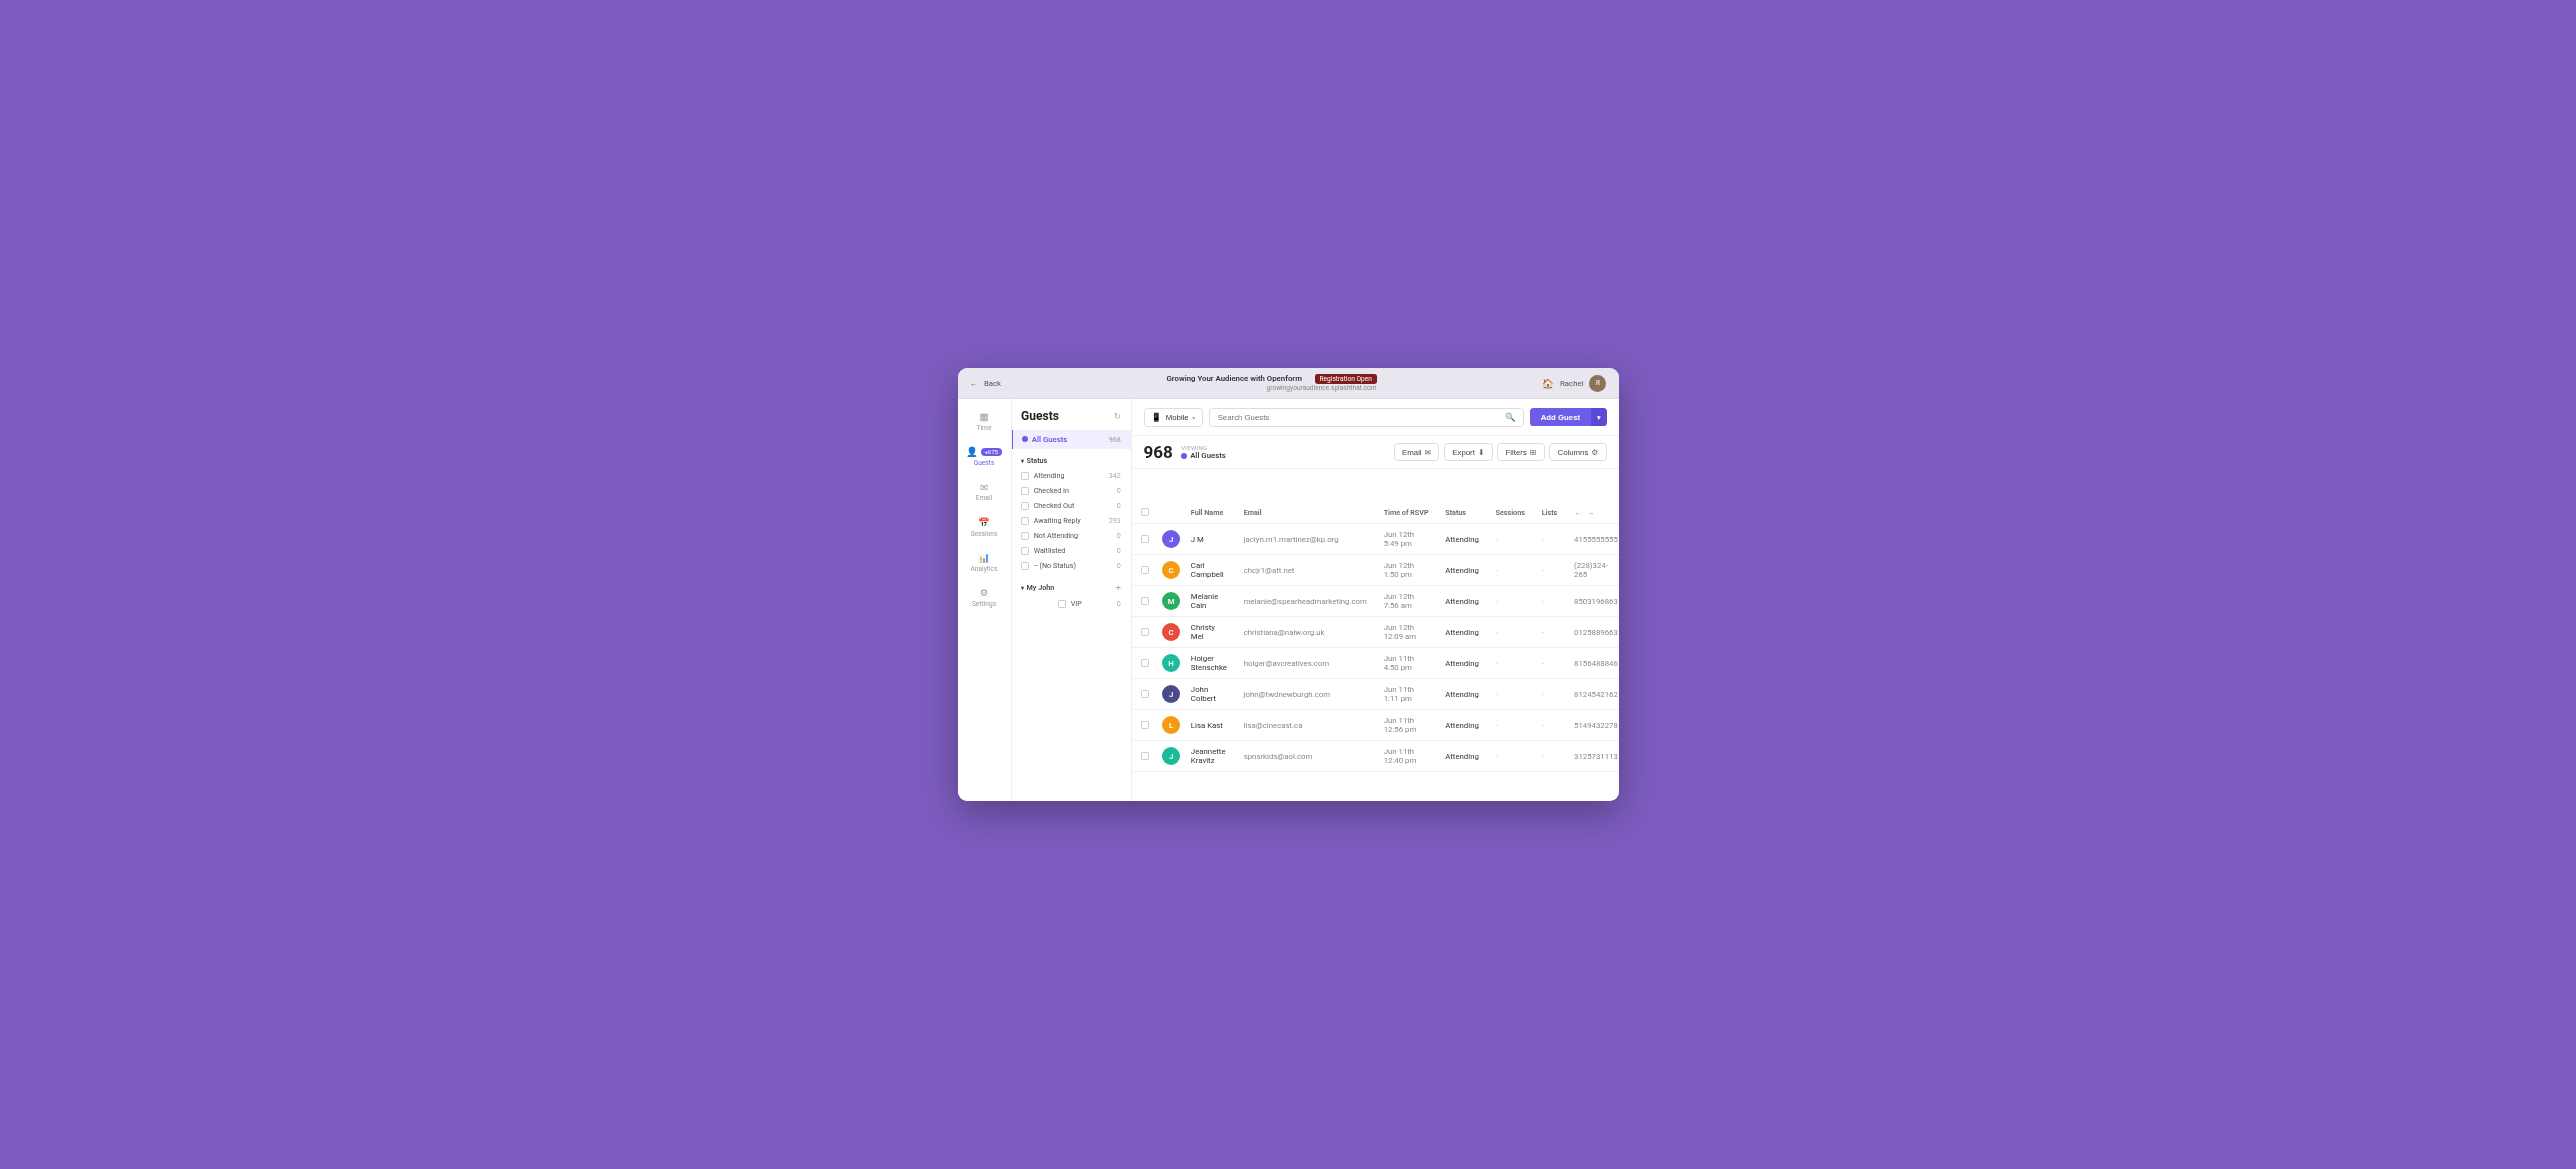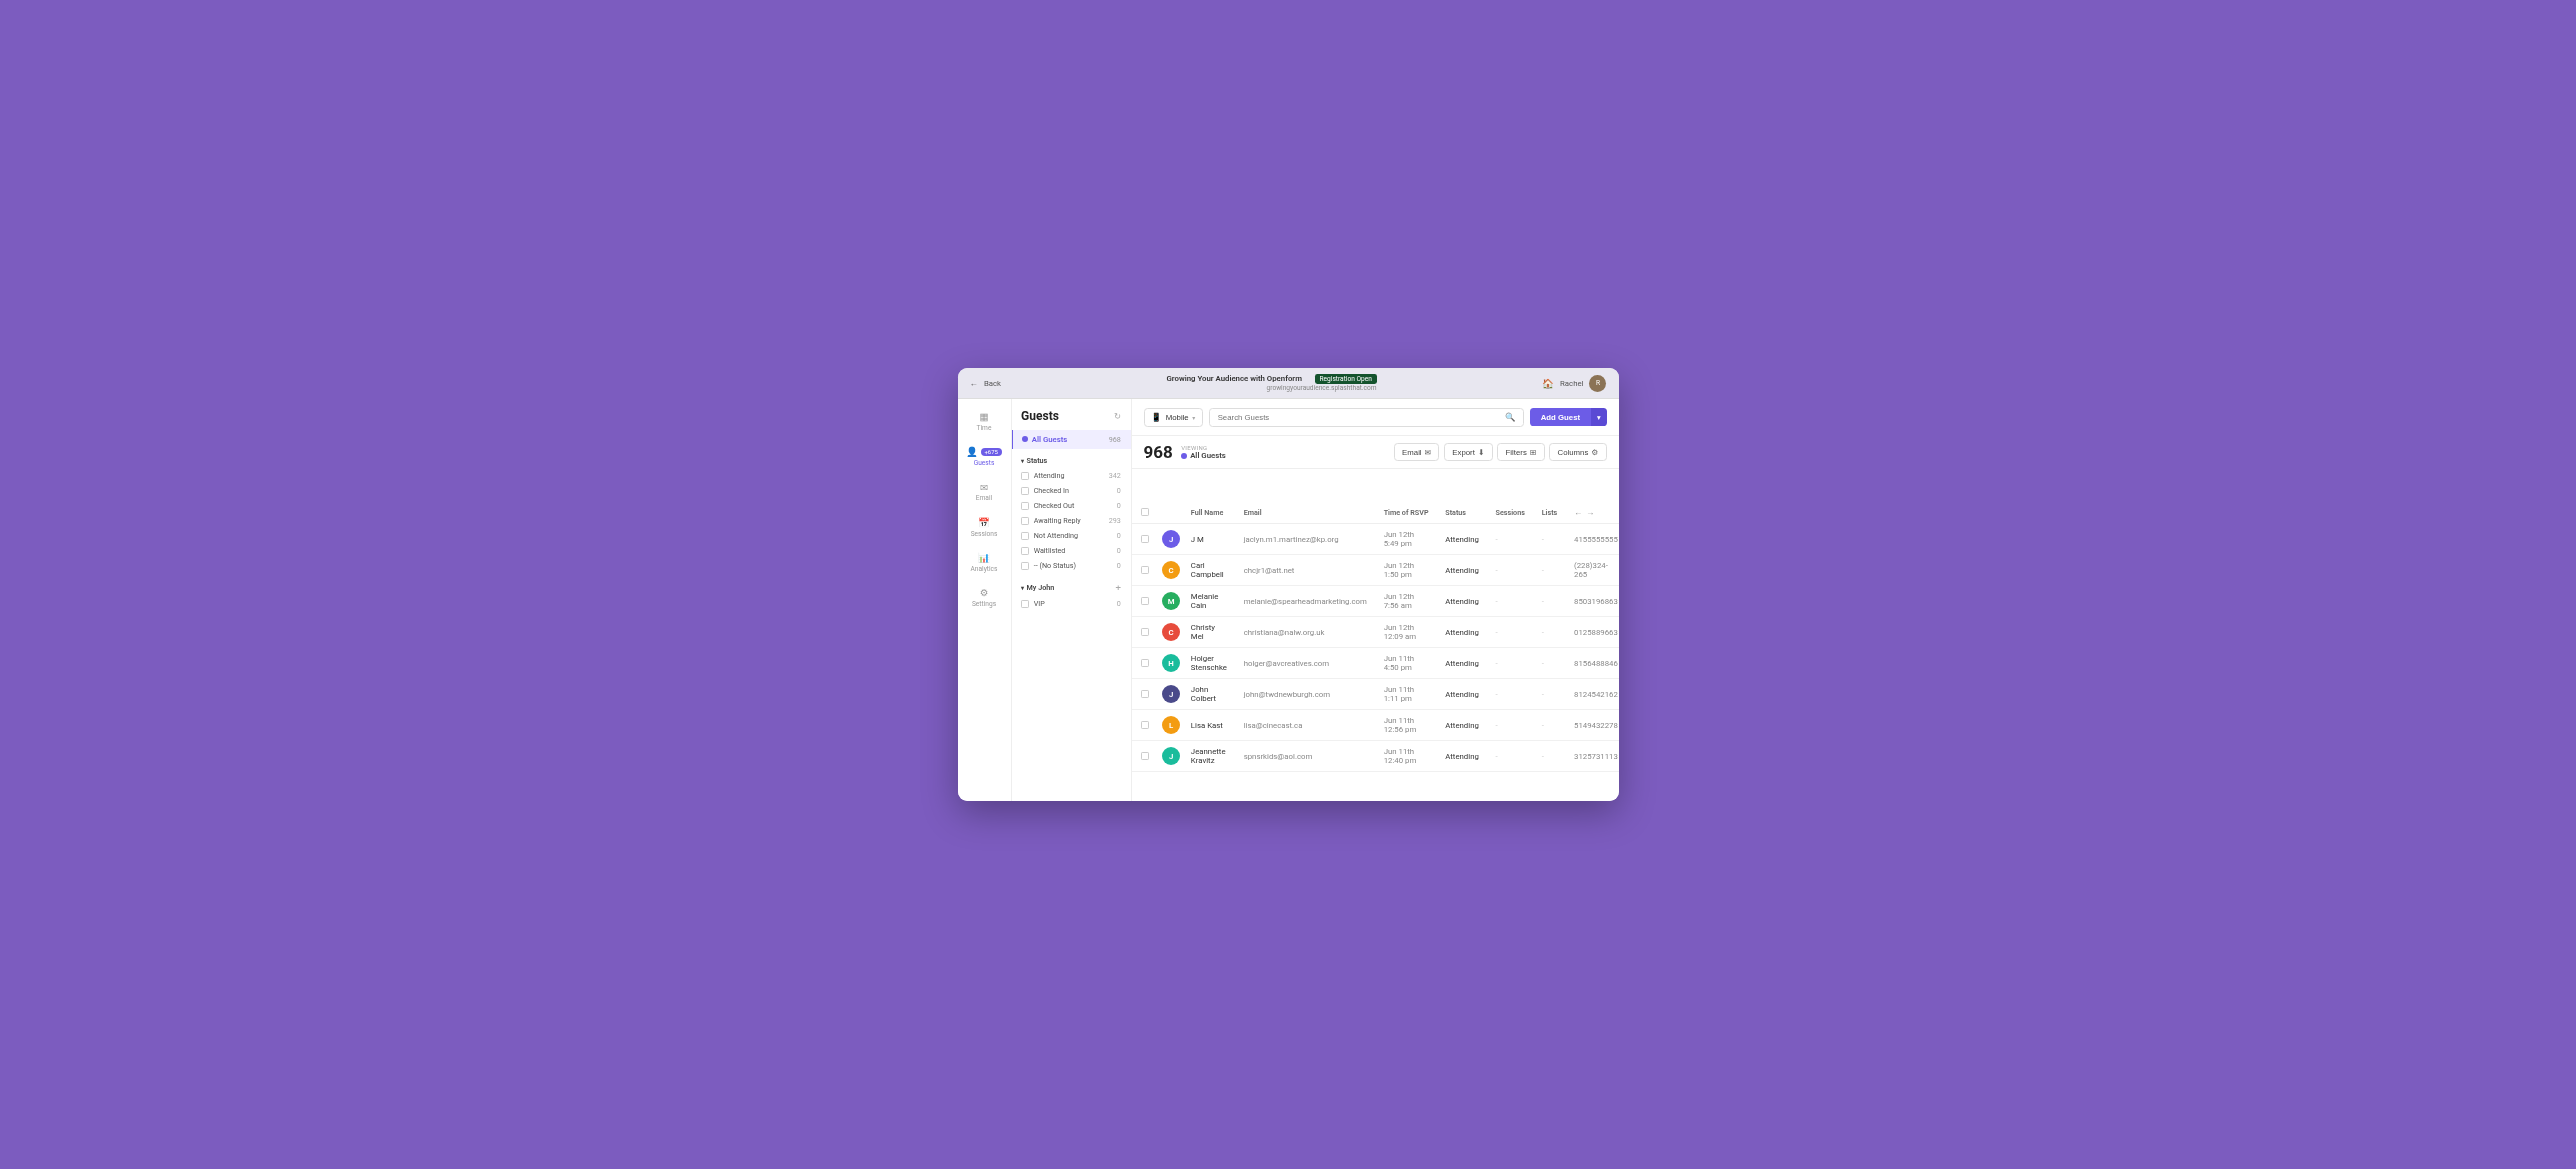--- a/index.html
+++ b/index.html
@@ -39,21 +39,21 @@
       text-align: center;
       font-size: 7.2px;
       color: #333;
     }
     .browser-bar-center .event-title {
       font-weight: 600;
       font-size: 7.8px;
     }
     .status-badge {
       display: inline-block;
-      background: #14532d;
+      background: #7f1d1d;
       color: white;
       padding: 1.2px 4.8px;
       border-radius: 2.4px;
       font-size: 6.6px;
       margin-left: 11px;
     }
     .browser-bar-right {
       display: flex;
       align-items: center;
       gap: 6px;
@@ -184,21 +184,21 @@
       font-size: 7.2px; font-weight: 600; color: #444;
       display: flex; align-items: center; gap: 2.4px; cursor: pointer;
     }
     .add-list-btn {
       color: #aaa; font-size: 9.6px; cursor: pointer; line-height: 1;
     }
     .vip-item {
       display: flex; align-items: center; justify-content: space-between;
       padding: 3px 9.6px; cursor: pointer;
     }
-    .vip-left { display: flex; align-items: center; gap: 4.8px; font-size: 7.2px; color: #555; }
+    .vip-left { display: flex; align-items: center; gap: 4.8px; font-size: 7.2px; color: #555; margin-left: 37px; }
     
     .main-content {
       flex: 1;
       background: white;
       padding: 0;
       overflow: hidden;
     }
     .toolbar {
       display: flex;
       align-items: center;

